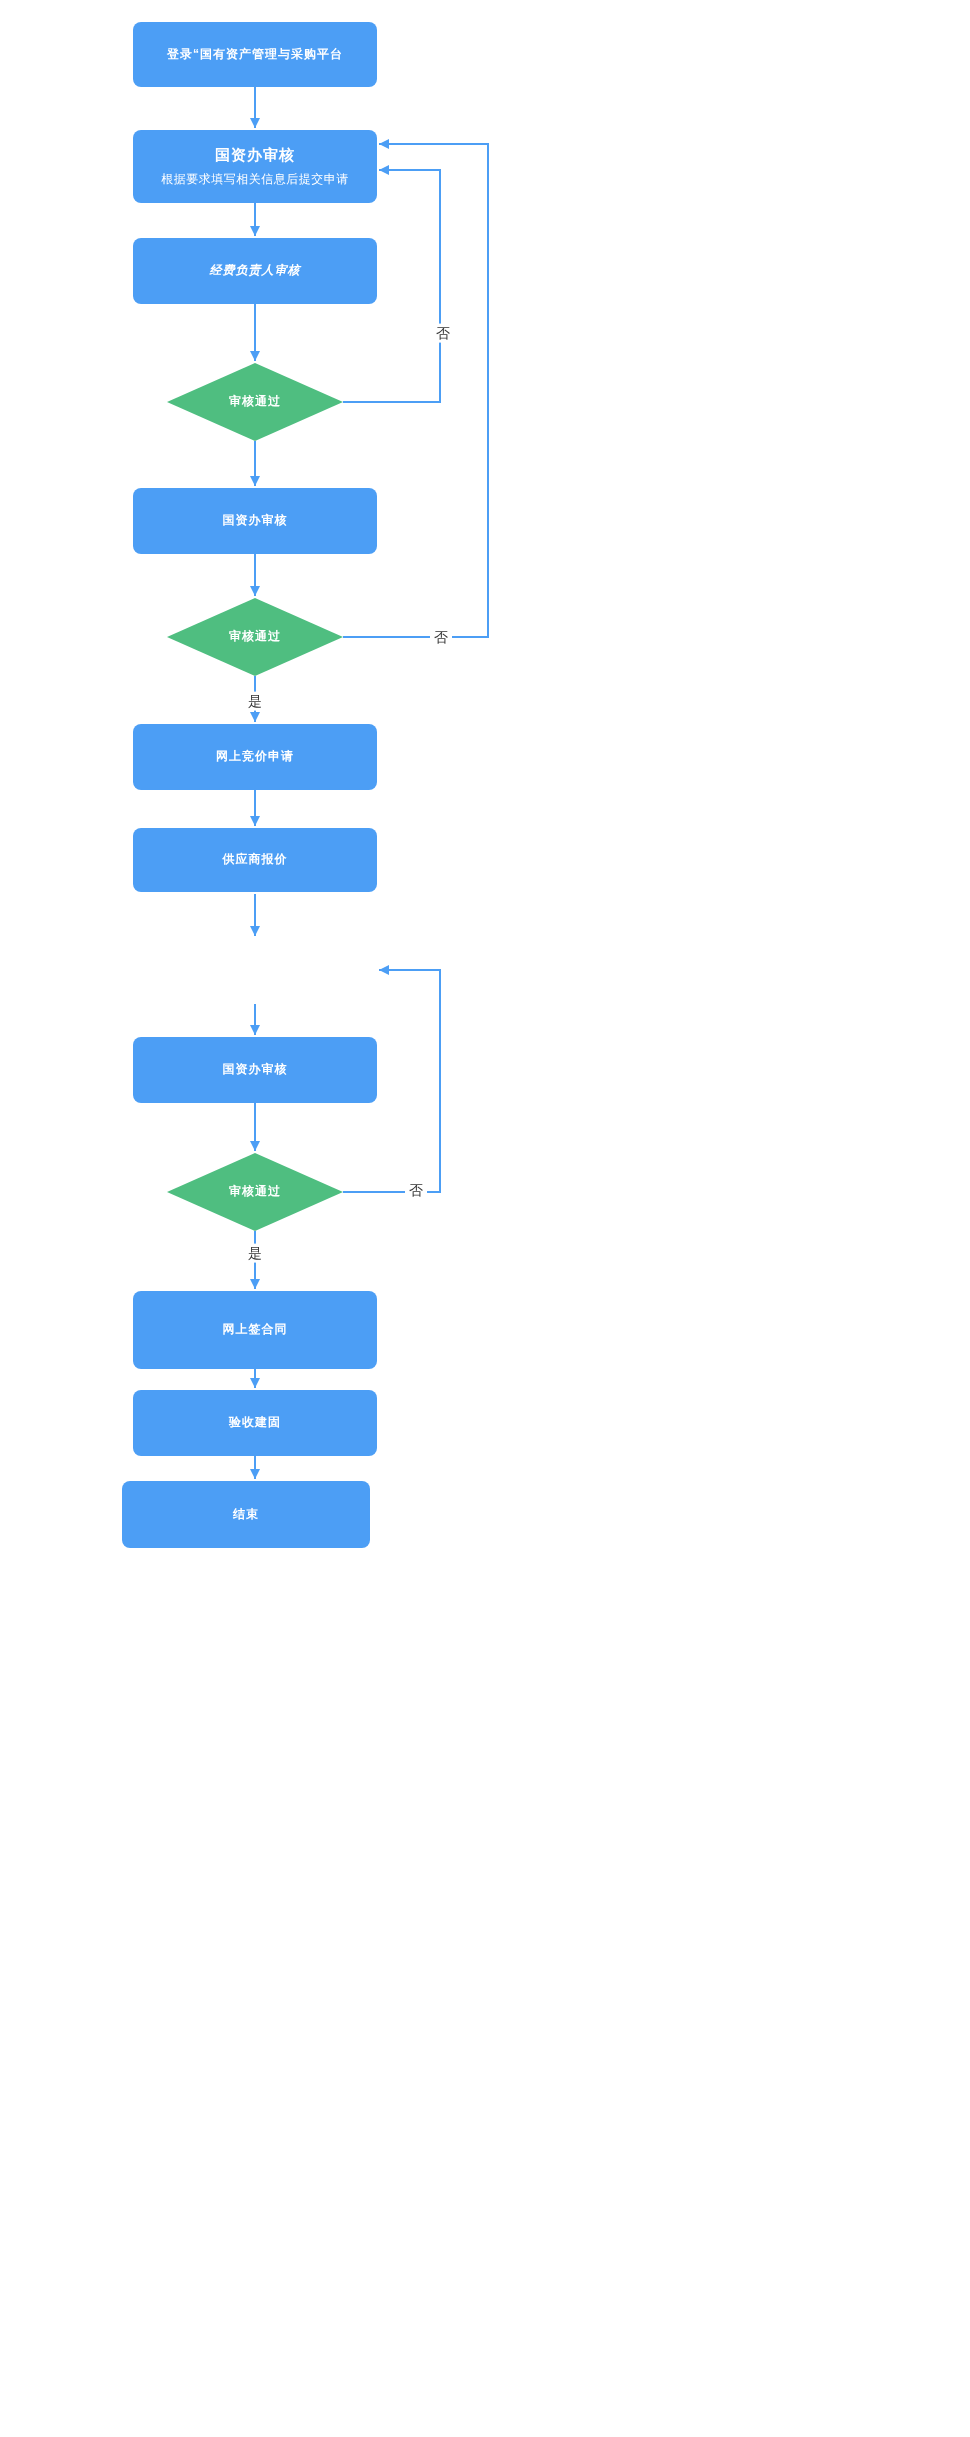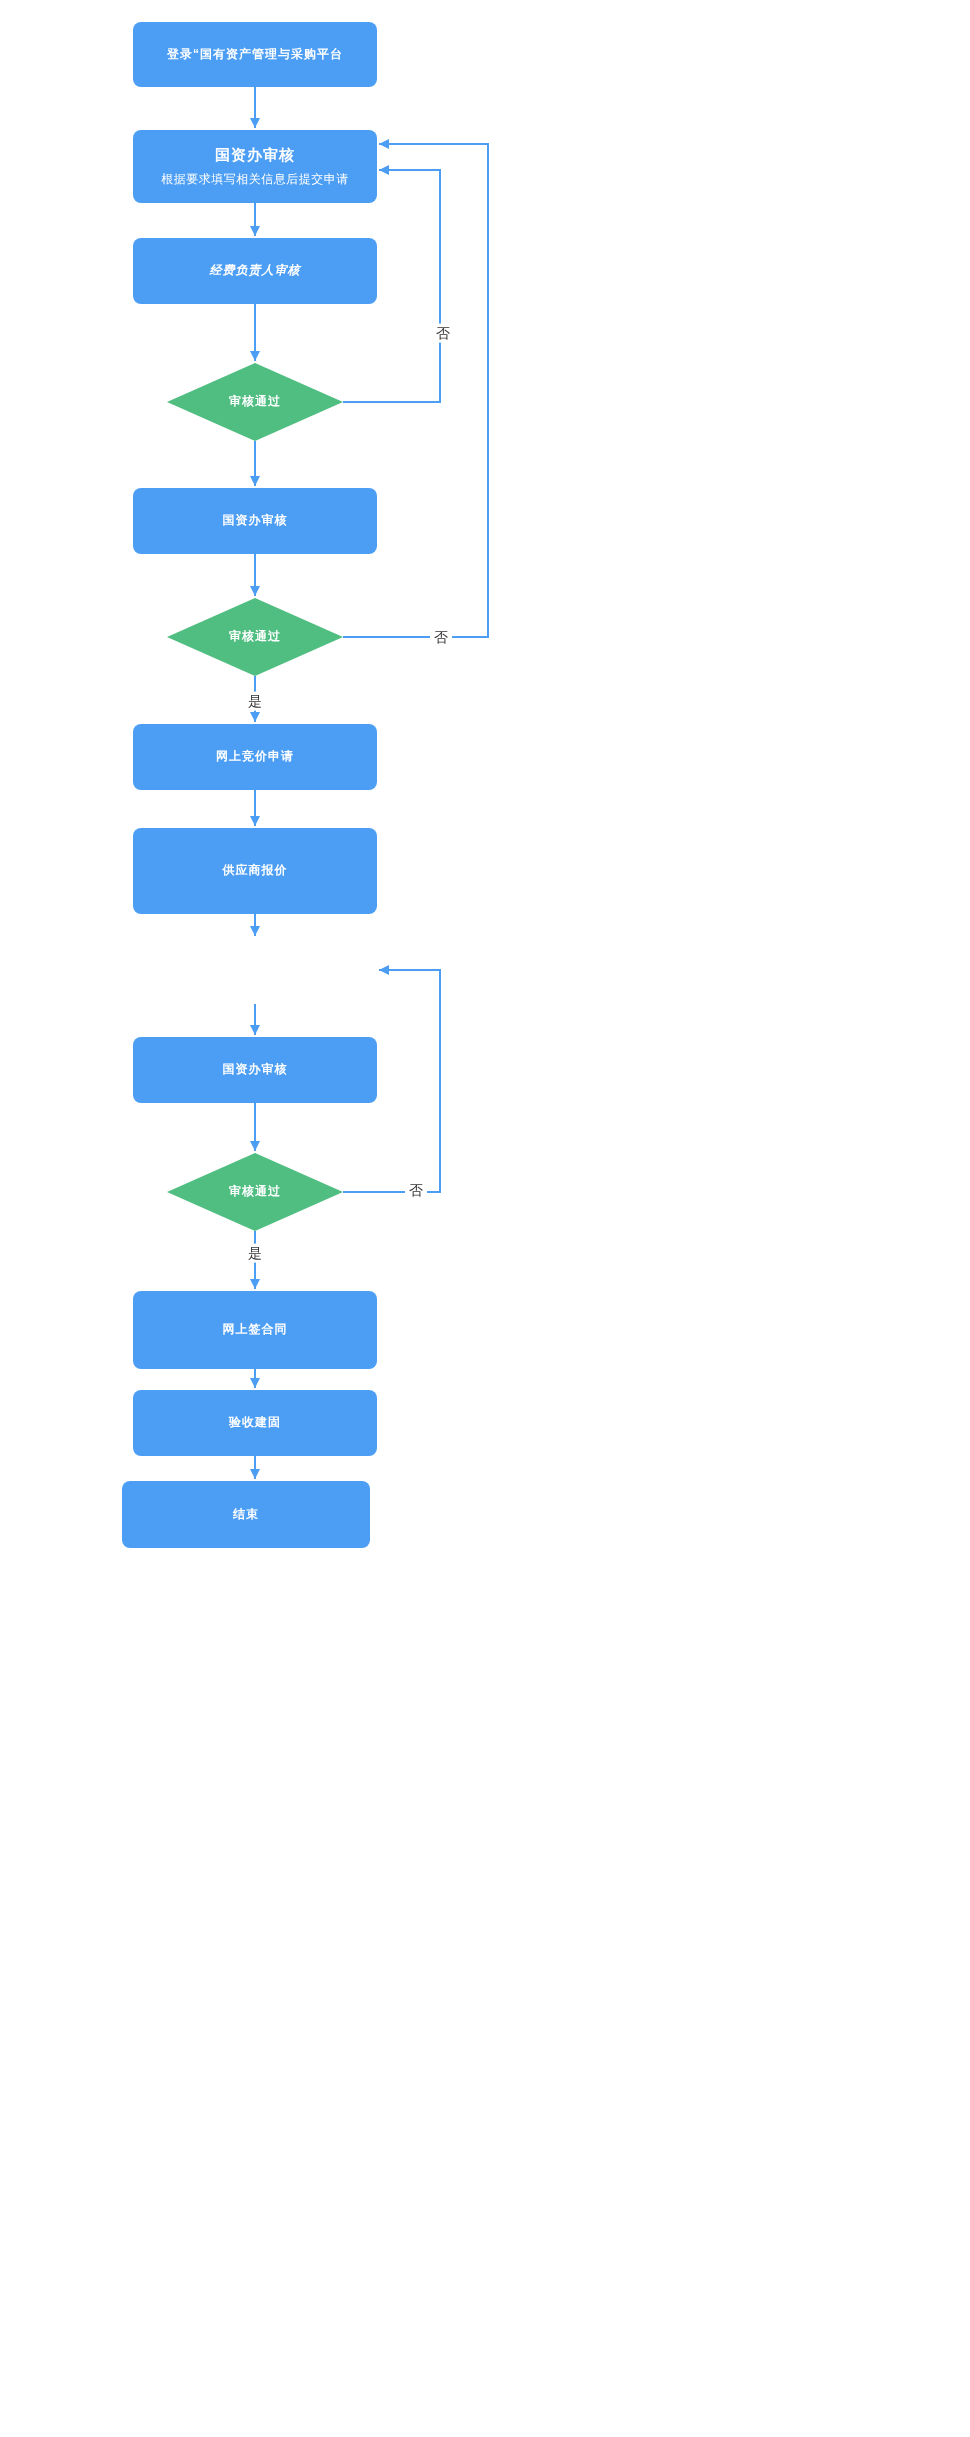--- a/index.html
+++ b/index.html
@@ -126,21 +126,21 @@
   </div>
 
   <div class="node decision" style="left:167px; top:598px; width:176px; height:78px;">
     <span class="node-label">审核通过</span>
   </div>
 
   <div class="node process" style="left:133px; top:724px; width:244px; height:66px;">
     <span class="node-label">网上竞价申请</span>
   </div>
 
-  <div class="node process" style="left:133px; top:828px; width:244px; height:86px;">
+  <div class="node process" style="left:133px; top:828px; width:244px; height:64px;">
     <span class="node-label">供应商报价</span>
   </div>
 
 
   <div class="node process" style="left:133px; top:1037px; width:244px; height:66px;">
     <span class="node-label">国资办审核</span>
   </div>
 
   <div class="node decision" style="left:167px; top:1153px; width:176px; height:78px;">
     <span class="node-label">审核通过</span>

